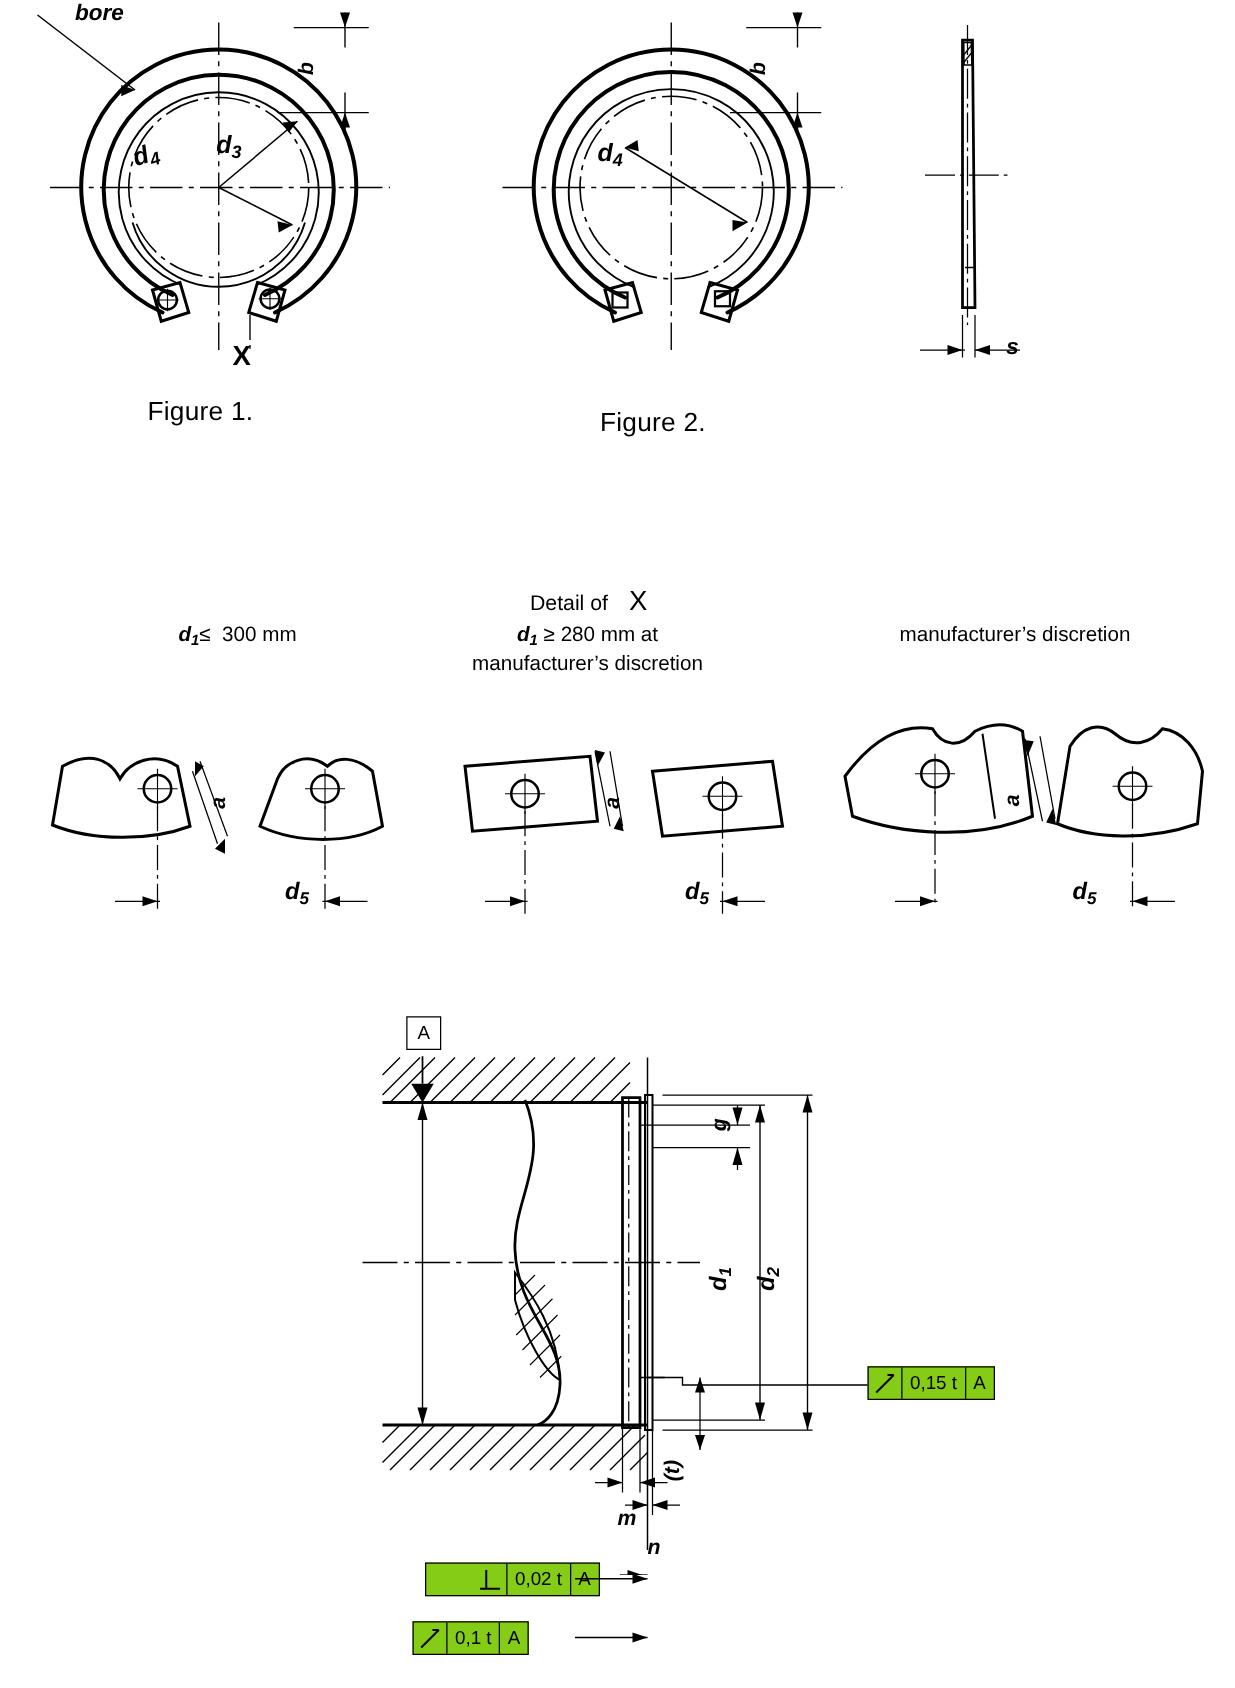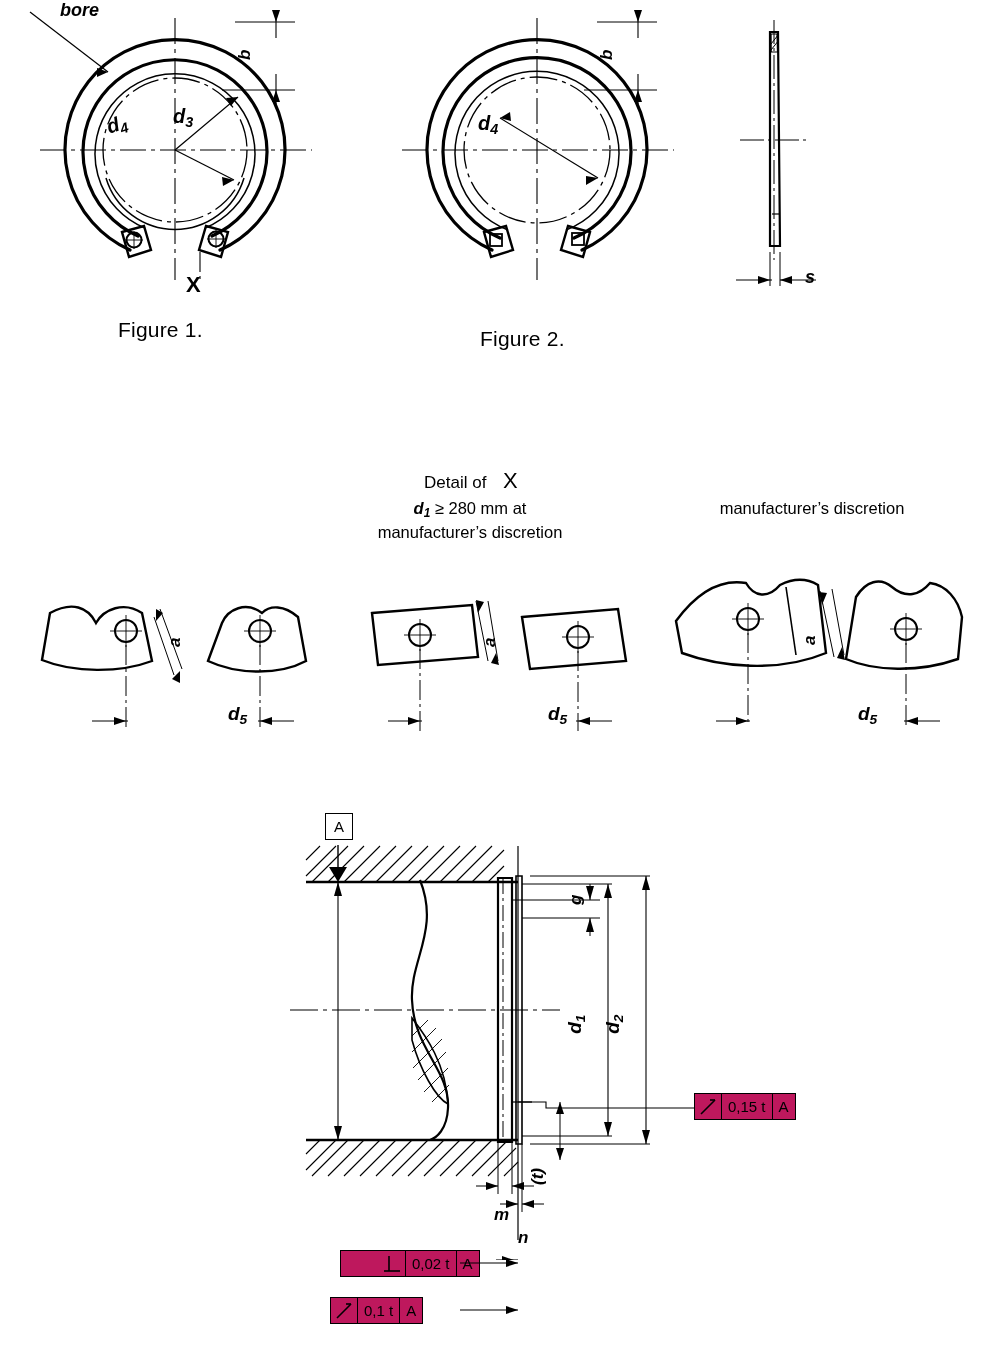--- a/index.html
+++ b/index.html
@@ -53,21 +53,21 @@
     position: absolute;
     font-size: 16.5px;
     line-height: 1.35;
     text-align: center;
     white-space: nowrap;
   }
   .tol-box {
     position: absolute;
     display: flex;
     border: 1.6px solid #000;
-    background: #be185d;
+    background: #84cc16;
     height: 25px;
     align-items: stretch;
     font-size: 15px;
   }
   .tol-box > div {
     display: flex;
     align-items: center;
     justify-content: center;
     padding: 0 6px;
     border-right: 1.6px solid #000;
@@ -214,20 +214,23 @@
   </div>
   <div class="lbl" style="left:805px; top:267px; font-size:18px;">
     <span class="var">s</span>
   </div>
 
   <div class="lbl" style="left:424px; top:424px; font-size:17px;margin-top:44px;">
     <span>Detail of</span>
     <span class="x-mark bold" style="margin-left:12px;">X</span>
   </div>
 
+  <div class="hdr-note" style="left:60px; top:497px; width:260px;">
+    <span class="var">d</span><span class="sub">1</span><span>≤</span>&nbsp; <span>300 mm</span>
+  </div>
   <div class="hdr-note" style="left:330px; top:497px; width:280px;">
     <div>
       <span class="var">d</span><span class="sub">1</span>
       <span>≥</span> <span class="bold">280 mm at</span>
     </div>
     <div>manufacturer’s discretion</div>
   </div>
   <div class="hdr-note" style="left:672px; top:497px; width:280px;">
     <div>manufacturer’s discretion</div>
   </div>

